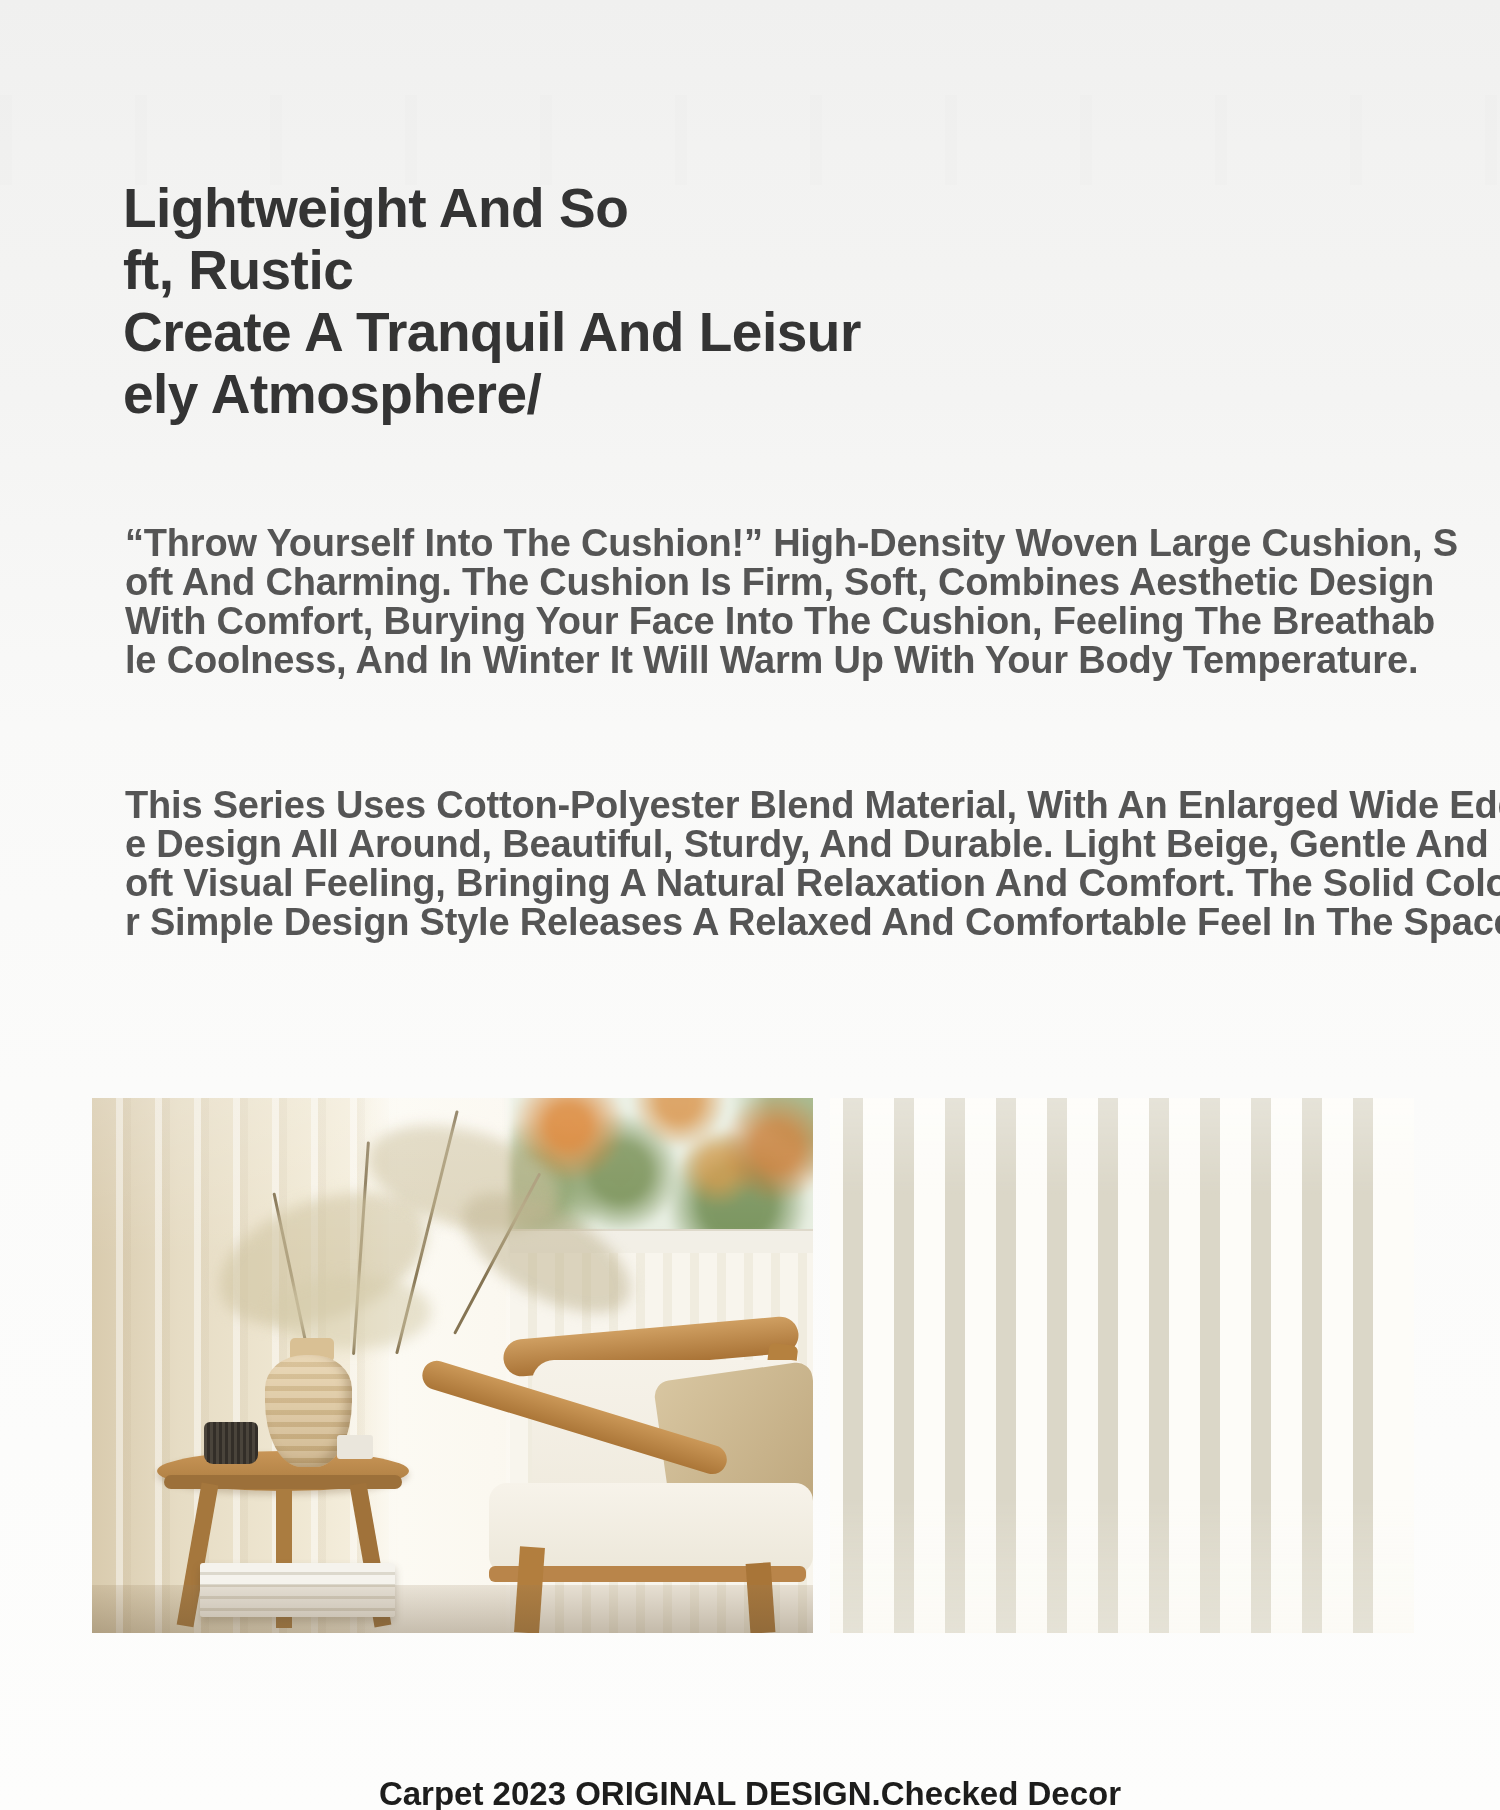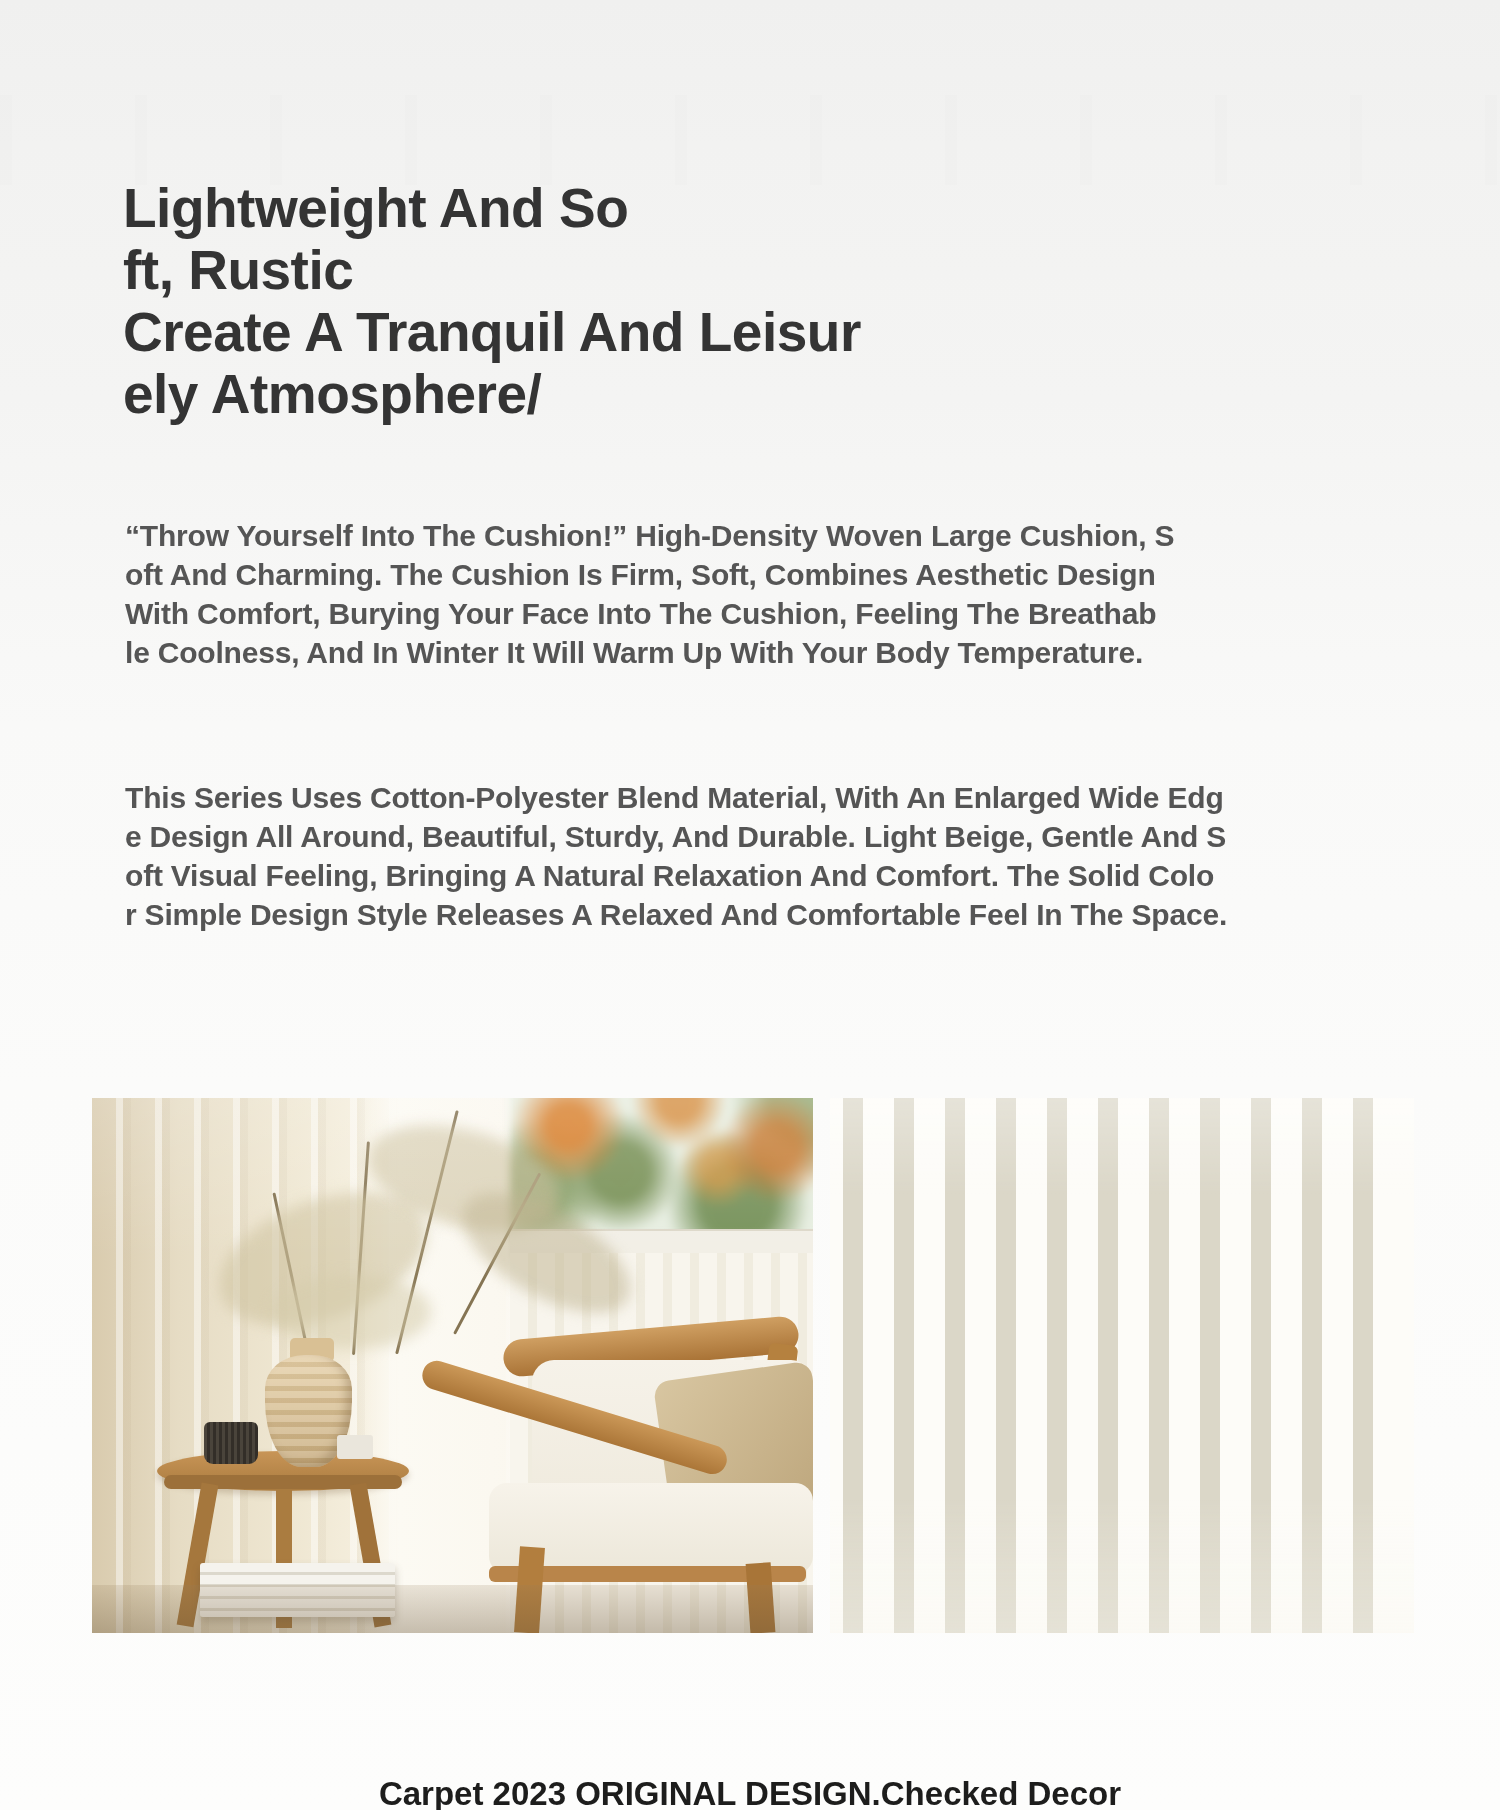--- a/index.html
+++ b/index.html
@@ -14,21 +14,21 @@
     background:repeating-linear-gradient(90deg,rgba(0,0,0,0.015) 0 12px,rgba(0,0,0,0) 12px 135px);
     opacity:.6;pointer-events:none;
   }
   .headline{
     position:absolute;left:123px;top:140px;
     font-size:55px;line-height:62px;font-weight:700;color:#343434;
     white-space:pre;letter-spacing:-0.5px;
   }
   .body-para{
     position:absolute;left:125px;
-    font-size:30px;line-height:39px;font-weight:700;color:#555555;
+    font-size:38px;line-height:39px;font-weight:700;color:#555555;
     white-space:pre;letter-spacing:-0.2px;
   }
   .para-1{top:486px;}
   .para-2{top:748px;}
 
   
   .photo{
     position:absolute;left:92px;top:1098px;width:721px;height:535px;overflow:hidden;
     background:linear-gradient(90deg,#d9cbae 0%,#e6dcc4 12%,#efe7d2 28%,#f6f0e0 40%,#fbf8ef 52%,#f8f5ec 66%,#f4f0e5 100%);
   }

